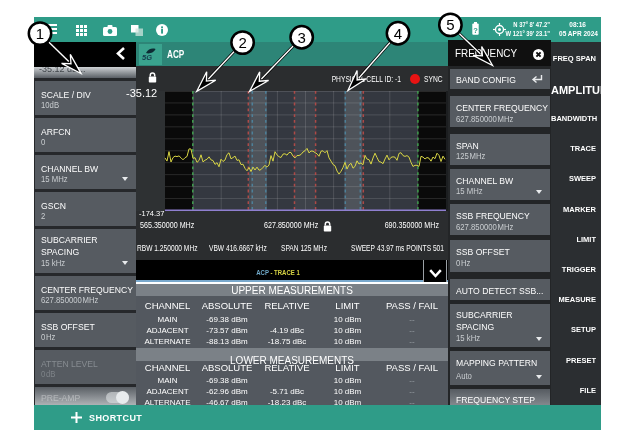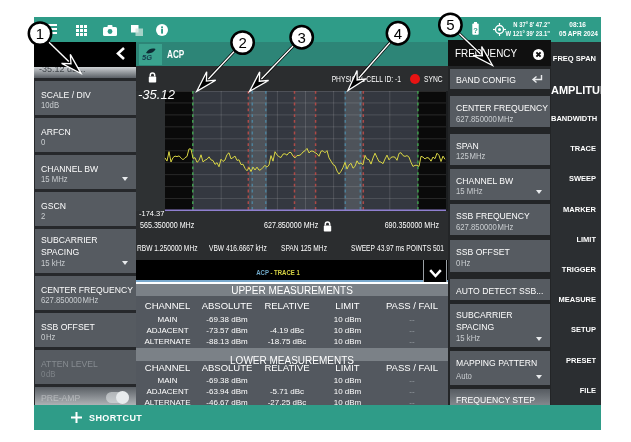--- a/index.html
+++ b/index.html
@@ -164,21 +164,21 @@
   </div>
 
   <div class="abs" style="left:136px;top:66px;width:312px;height:25px;background:#2b2d2f;"></div>
   <svg class="abs" style="left:148px;top:72px;" width="9" height="11">
     <path d="M2.3,4.6 V3.3 a2.2,2.2 0 0 1 4.4,0 V4.6" fill="none" stroke="#fff" stroke-width="1.5"></path>
     <rect x="0.8" y="4.6" width="7.4" height="6" rx="0.8" fill="#fff"></rect>
   </svg>
   <div class="abs lbl" style="left:280px;top:73.5px;width:121px;text-align:right;font-size:8.8px;transform:scaleX(0.76);transform-origin:right center;">PHYSICAL CELL ID: -1</div>
   <div class="abs" style="left:410.3px;top:74px;width:10px;height:10px;border-radius:50%;background:#e81313;"></div>
   <div class="abs lbl" style="left:424px;top:73.5px;font-size:8.8px;transform:scaleX(0.76);transform-origin:left center;">SYNC</div>
-  <div class="abs lbl" style="left:138px;top:86.5px;font-size:13px;z-index:5;font-style:italic;">-35.12</div>
+  <div class="abs lbl" style="left:126px;top:86.5px;font-size:11px;z-index:5;">-35.12</div>
   <div class="abs lbl" style="left:139px;top:208.5px;font-size:7.5px;z-index:5;">-174.37</div>
 
   <div class="abs" style="left:136px;top:91px;width:312px;height:120px;background:#1c1e20;"></div>
   <svg class="abs" style="left:136px;top:91px;" width="312" height="120" id="plot">
     <rect x="0" y="0" width="29" height="120" fill="#2e3133"></rect>
     <rect x="29" y="0" width="281" height="120" fill="#0a0a0a"></rect>
     <rect x="56.8" y="0" width="225.1" height="119" fill="#343840"></rect>
     <rect x="114.3" y="0" width="16.7" height="119" fill="#4e535a"></rect>
     <rect x="158.5" y="0" width="21.1" height="119" fill="#3e424a"></rect>
     <rect x="208.5" y="0" width="17" height="119" fill="#4e535a"></rect>
@@ -271,27 +271,27 @@
   <div class="abs lbl" style="left:117.5px;top:362px;width:100px;text-align:center;font-size:9.5px;">CHANNEL</div>
     <div class="abs lbl" style="left:177px;top:362px;width:100px;text-align:center;font-size:9.5px;">ABSOLUTE</div>
     <div class="abs lbl" style="left:237px;top:362px;width:100px;text-align:center;font-size:9.5px;">RELATIVE</div>
     <div class="abs lbl" style="left:297.5px;top:362px;width:100px;text-align:center;font-size:9.5px;">LIMIT</div>
     <div class="abs lbl" style="left:362px;top:362px;width:100px;text-align:center;font-size:9.5px;">PASS / FAIL</div>
   <div class="abs lbl" style="left:117.5px;top:376px;width:100px;text-align:center;font-size:8px;">MAIN</div>
     <div class="abs lbl" style="left:177px;top:376px;width:100px;text-align:center;font-size:8px;">-69.38 dBm</div>
     <div class="abs lbl" style="left:297.5px;top:376px;width:100px;text-align:center;font-size:8px;">10 dBm</div>
     <div class="abs" style="left:362px;top:376px;width:100px;text-align:center;font-size:8px;color:#9aa0a5;">--</div>
   <div class="abs lbl" style="left:117.5px;top:387px;width:100px;text-align:center;font-size:8px;">ADJACENT</div>
-    <div class="abs lbl" style="left:177px;top:387px;width:100px;text-align:center;font-size:8px;">-63.94 dBm</div>
+    <div class="abs lbl" style="left:177px;top:387px;width:100px;text-align:center;font-size:8px;">-62.96 dBm</div>
     <div class="abs lbl" style="left:237px;top:387px;width:100px;text-align:center;font-size:8px;">-5.71 dBc</div>
     <div class="abs lbl" style="left:297.5px;top:387px;width:100px;text-align:center;font-size:8px;">10 dBm</div>
     <div class="abs" style="left:362px;top:387px;width:100px;text-align:center;font-size:8px;color:#9aa0a5;">--</div>
   <div class="abs lbl" style="left:117.5px;top:397.5px;width:100px;text-align:center;font-size:8px;">ALTERNATE</div>
     <div class="abs lbl" style="left:177px;top:397.5px;width:100px;text-align:center;font-size:8px;">-46.67 dBm</div>
-    <div class="abs lbl" style="left:237px;top:397.5px;width:100px;text-align:center;font-size:8px;">-27.25 dBc</div>
+    <div class="abs lbl" style="left:237px;top:397.5px;width:100px;text-align:center;font-size:8px;">-18.23 dBc</div>
     <div class="abs lbl" style="left:297.5px;top:397.5px;width:100px;text-align:center;font-size:8px;">10 dBm</div>
     <div class="abs" style="left:362px;top:397.5px;width:100px;text-align:center;font-size:8px;color:#9aa0a5;">--</div>
   </div>
 
   <div class="abs" style="left:448px;top:66px;width:103px;height:339px;background:#232527;"></div>
   <div id="rightbtns">
   <div class="btn" style="left:449.5px;top:69px;width:100px;height:19.5px;">
       <div class="t1" style="top:5px;">BAND CONFIG</div>
       <svg style="position:absolute;right:7px;top:5px;" width="12" height="10">
         <path d="M10.5,1 V5.5 H2.5 M5.5,2.5 L2,5.5 L5.5,8.5" fill="none" stroke="#e8eaec" stroke-width="1.4"></path>

